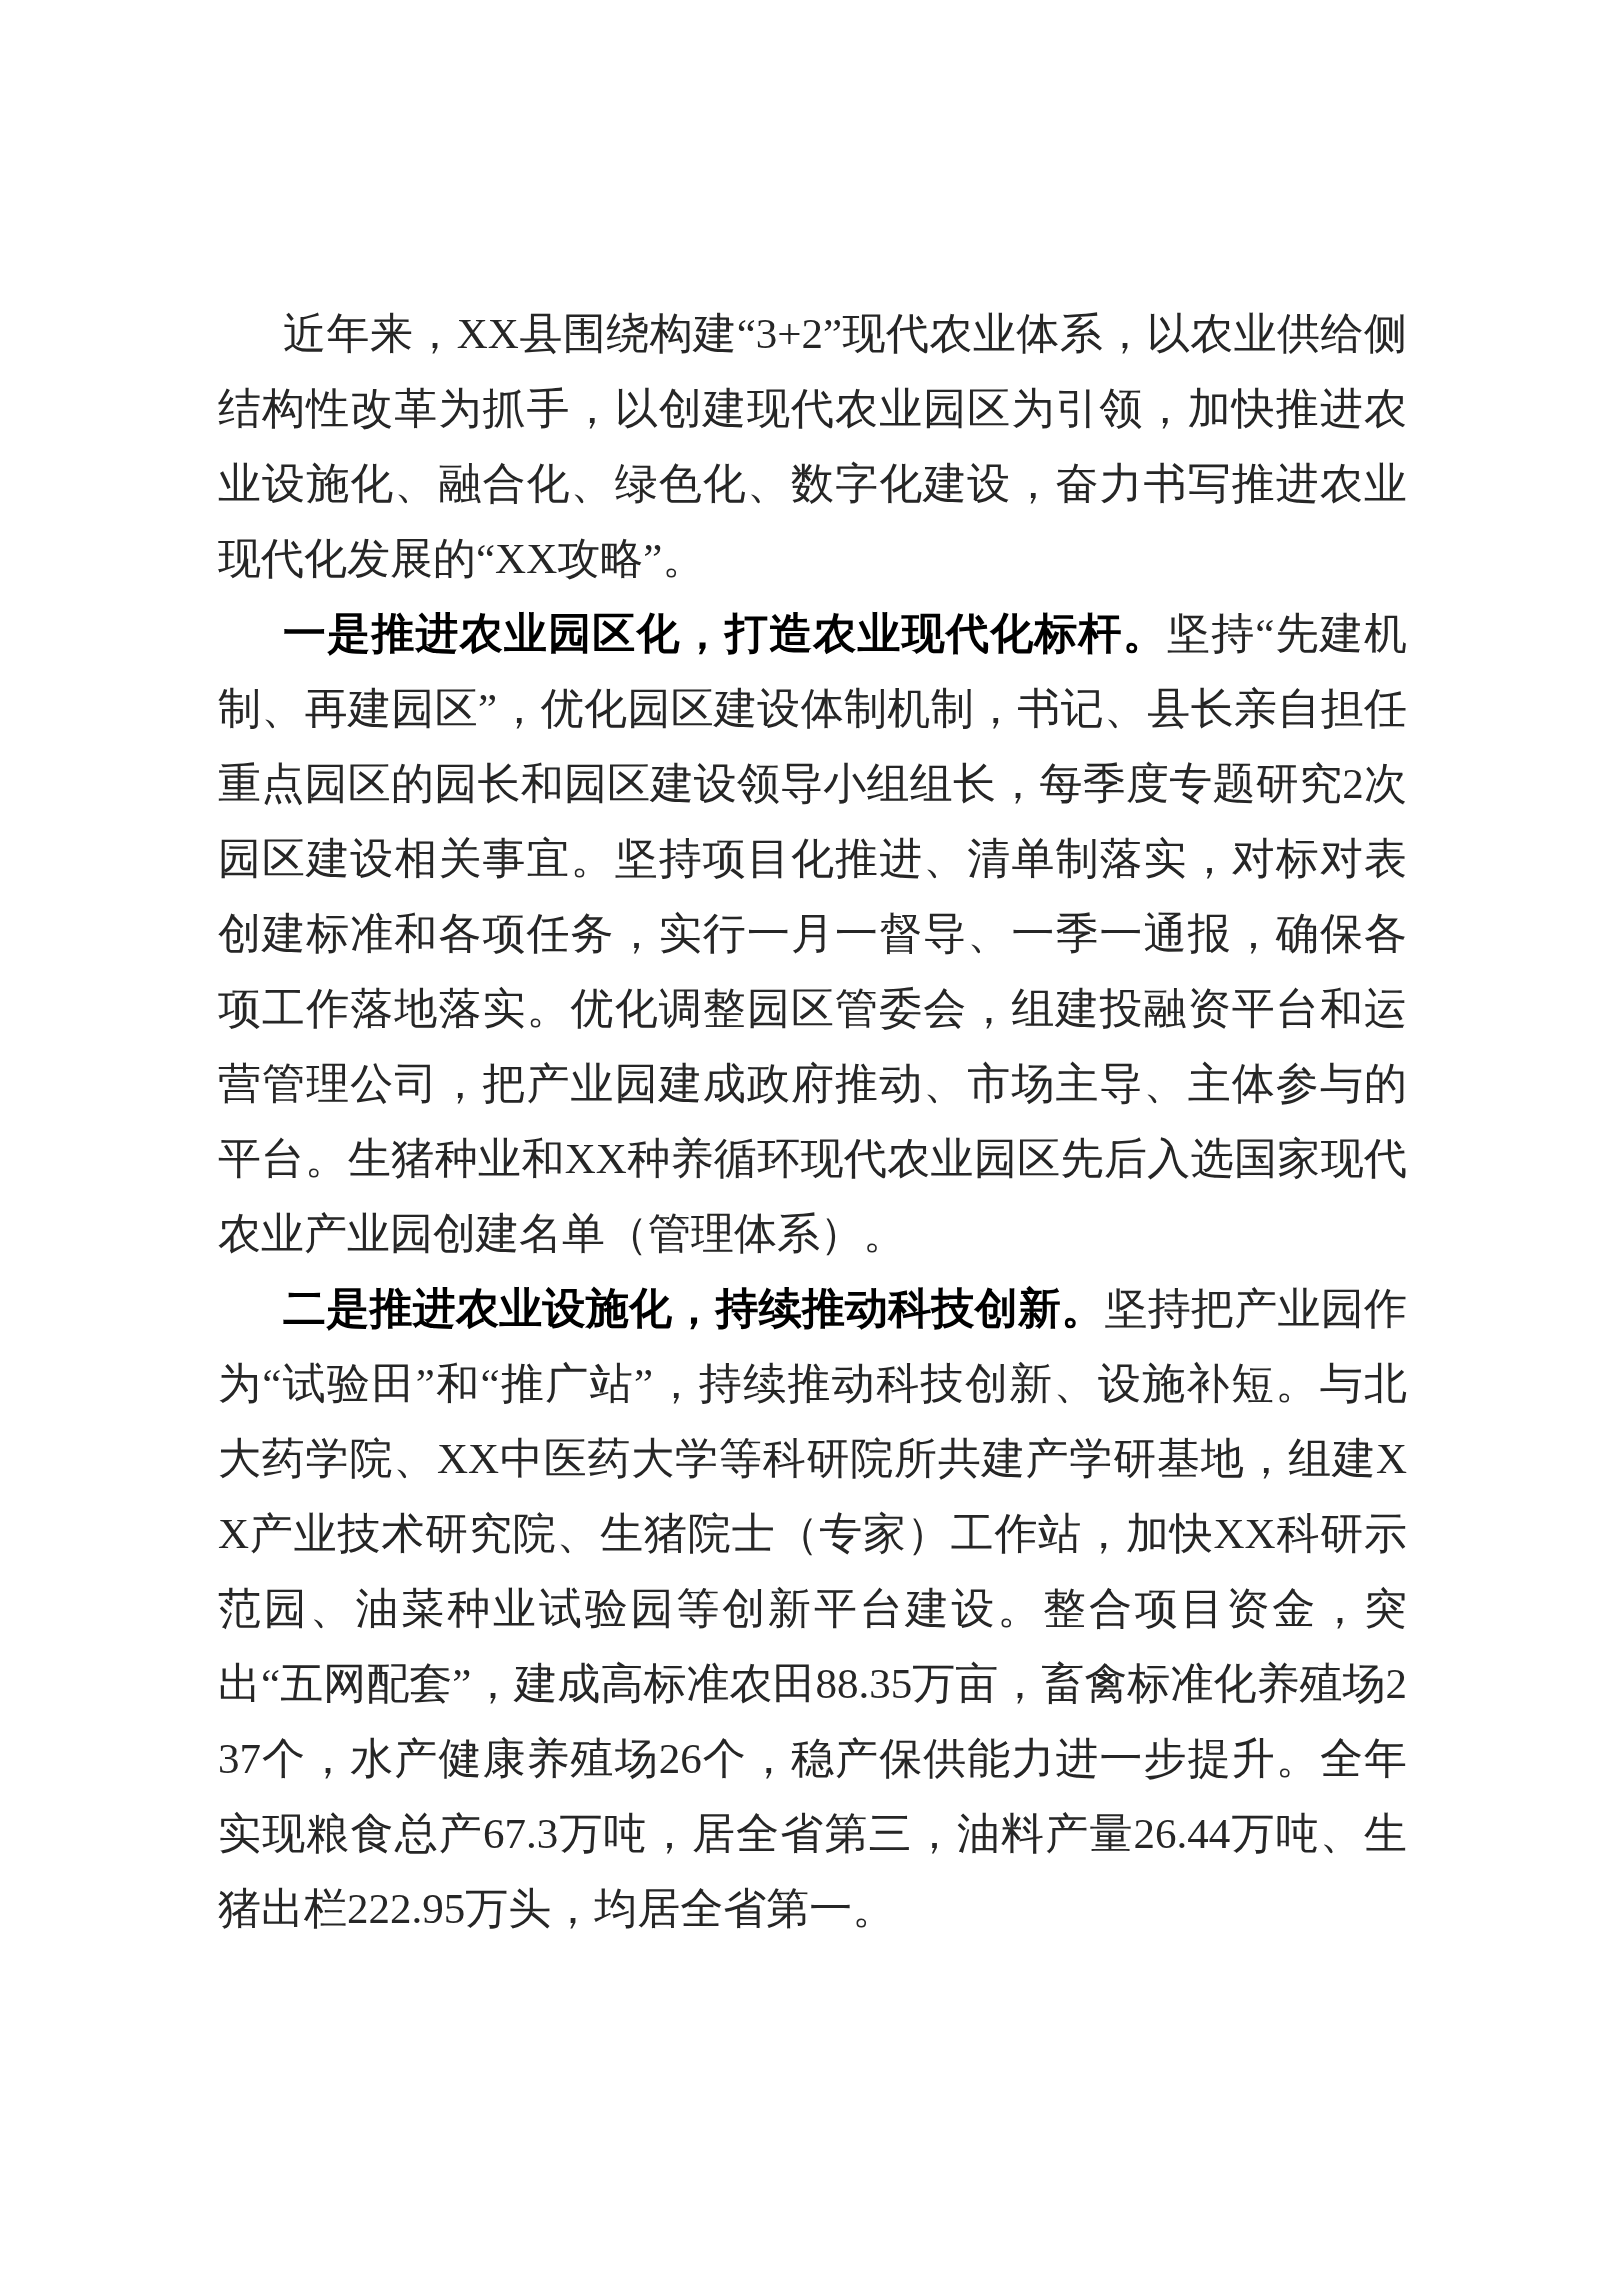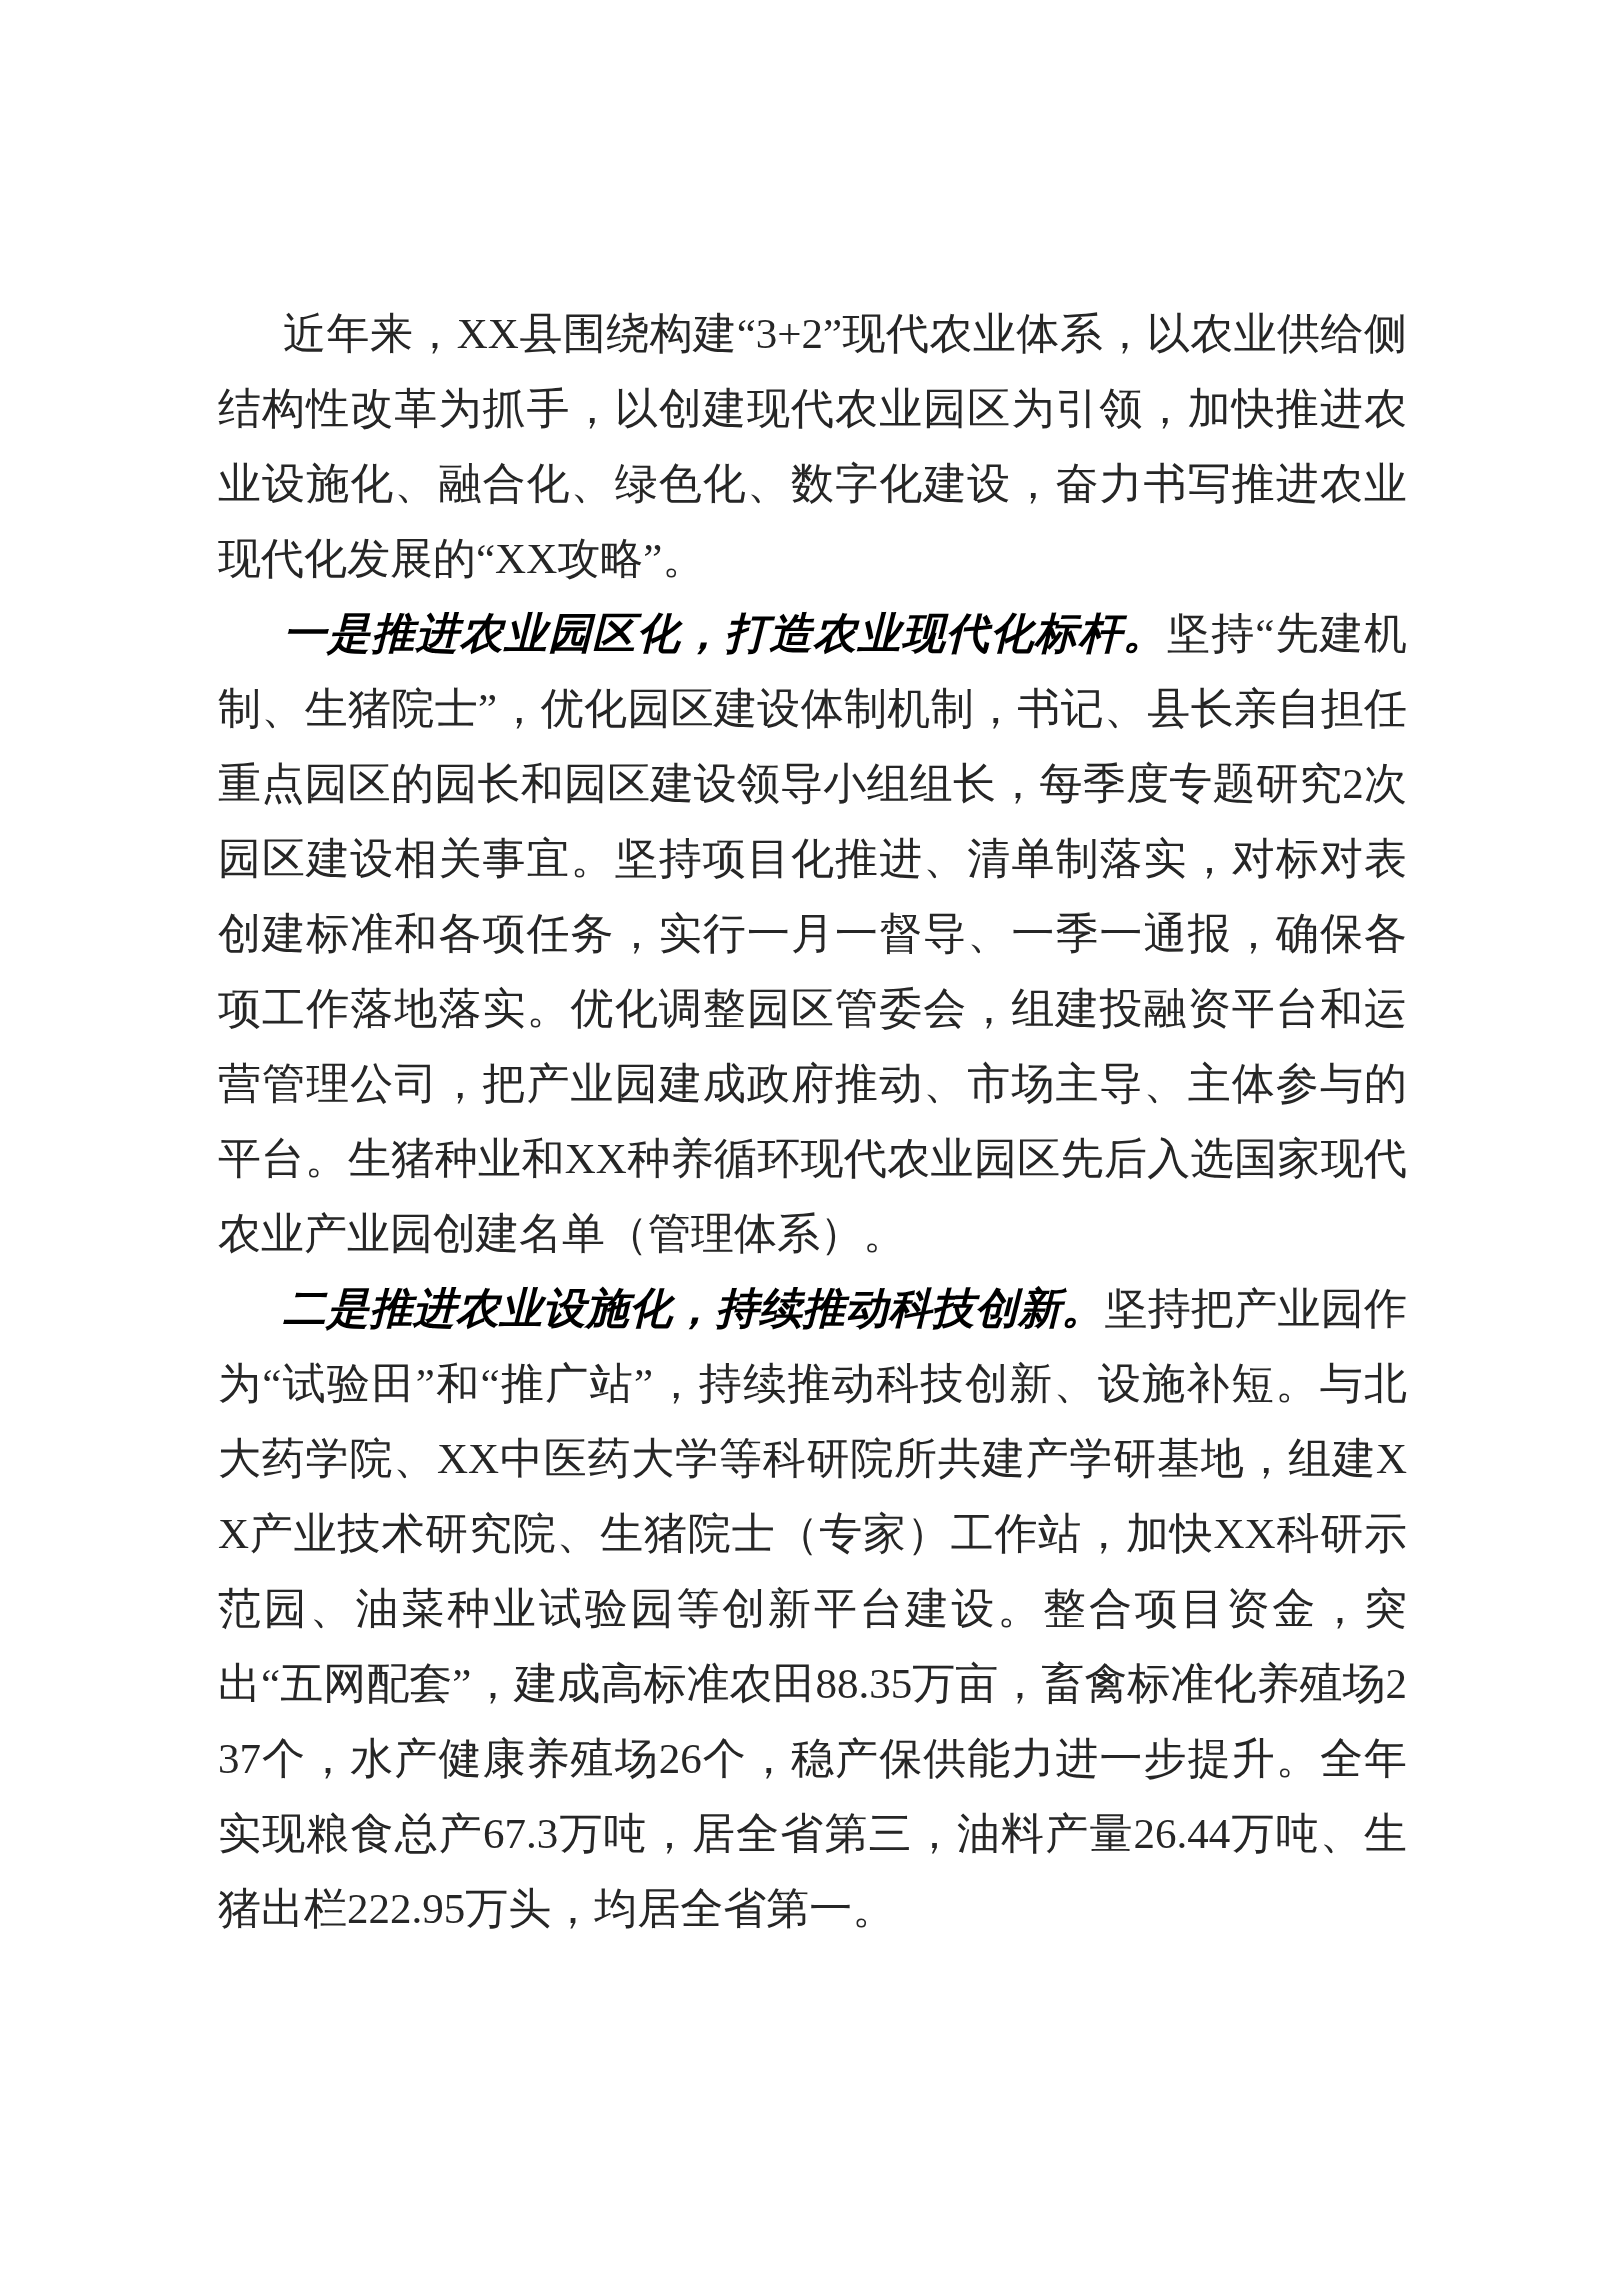--- a/index.html
+++ b/index.html
@@ -23,30 +23,29 @@
     font-size: 43px;
     line-height: 75px;
     color: #262626;
     text-align: justify;
     text-indent: 65px;
     word-break: break-all;
   }
   .doc-body p b {
     color: #000000;
     font-weight: bold;
-    font-style: italic;
   }
 </style>
 </head>
 <body>
 
 <div class="page">
   <div class="doc-body">
 
     <p><span>近年来，XX县围绕构建“3+2”现代农业体系，以农业供给侧结构性改革为抓手，以创建现代农业园区为引领，加快推进农业设施化、融合化、绿色化、数字化建设，奋力书写推进农业现代化发展的“XX攻略”。</span></p>
 
-    <p><b>一是推进农业园区化，打造农业现代化标杆。</b><span>坚持“先建机制、生猪院士”，优化园区建设体制机制，书记、县长亲自担任重点园区的园长和园区建设领导小组组长，每季度专题研究2次园区建设相关事宜。坚持项目化推进、清单制落实，对标对表创建标准和各项任务，实行一月一督导、一季一通报，确保各项工作落地落实。优化调整园区管委会，组建投融资平台和运营管理公司，把产业园建成政府推动、市场主导、主体参与的平台。生猪种业和XX种养循环现代农业园区先后入选国家现代农业产业园创建名单（管理体系）。</span></p>
+    <p><b>一是推进农业园区化，打造农业现代化标杆。</b><span>坚持“先建机制、再建园区”，优化园区建设体制机制，书记、县长亲自担任重点园区的园长和园区建设领导小组组长，每季度专题研究2次园区建设相关事宜。坚持项目化推进、清单制落实，对标对表创建标准和各项任务，实行一月一督导、一季一通报，确保各项工作落地落实。优化调整园区管委会，组建投融资平台和运营管理公司，把产业园建成政府推动、市场主导、主体参与的平台。生猪种业和XX种养循环现代农业园区先后入选国家现代农业产业园创建名单（管理体系）。</span></p>
 
     <p><b>二是推进农业设施化，持续推动科技创新。</b><span>坚持把产业园作为“试验田”和“推广站”，持续推动科技创新、设施补短。与北大药学院、XX中医药大学等科研院所共建产学研基地，组建XX产业技术研究院、生猪院士（专家）工作站，加快XX科研示范园、油菜种业试验园等创新平台建设。整合项目资金，突出“五网配套”，建成高标准农田88.35万亩，畜禽标准化养殖场237个，水产健康养殖场26个，稳产保供能力进一步提升。全年实现粮食总产67.3万吨，居全省第三，油料产量26.44万吨、生猪出栏222.95万头，均居全省第一。</span></p>
 
   </div>
 </div>
 
 
 </body></html>

